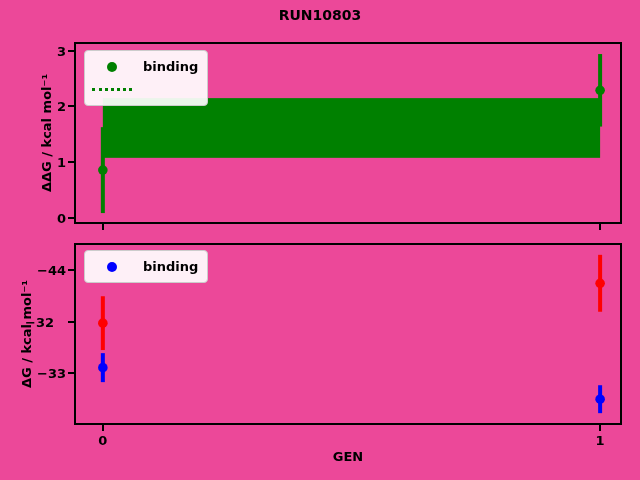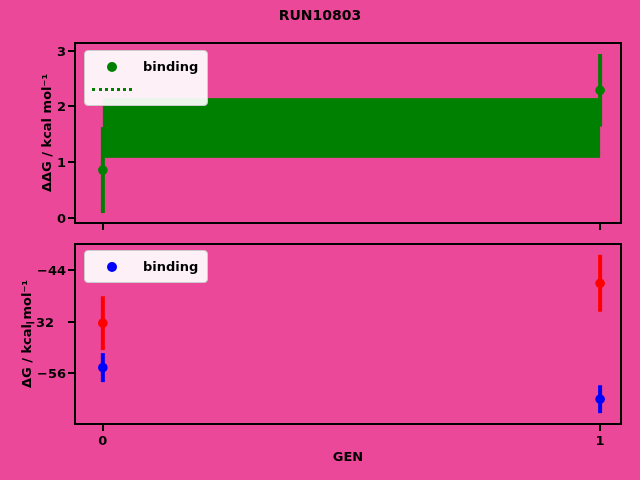--- a/index.html
+++ b/index.html
@@ -75,21 +75,21 @@
       <line x1="26.851919561243143" x2="26.851919561243143" y1="105.04069767441881" y2="51.226744186046595" stroke="#ff0000" stroke-width="4"></line>
       <circle cx="26.851919561243143" cy="78.13372093023261" r="4.8" fill="#ff0000"></circle>
       <line x1="524.109689213894" x2="524.109689213894" y1="66.75000000000011" y2="9.83139534883727" stroke="#ff0000" stroke-width="4"></line>
       <circle cx="524.109689213894" cy="38.290697674418695" r="4.8" fill="#ff0000"></circle>
     </svg>
     <div class="tick" style="left: 68px; top: 268.837px; width: 6px; height: 2px;"></div>
     <div class="tick-label ytick-label" style="right: 574px; top: 269.837px;">−44</div>
     <div class="tick" style="left: 68px; top: 320.581px; width: 6px; height: 2px;"></div>
     <div class="tick-label ytick-label" style="right: 586px; top: 321.581px; margin-left: 44px;">−32</div>
     <div class="tick" style="left: 68px; top: 372.326px; width: 6px; height: 2px;"></div>
-    <div class="tick-label ytick-label" style="right: 574px; top: 373.326px;">−56</div>
+    <div class="tick-label ytick-label" style="right: 574px; top: 373.326px;">−33</div>
     <div class="tick" style="left: 101.852px; top: 425px; width: 2px; height: 6px;"></div>
     <div class="tick-label xtick-label" style="left: 102.852px; top: 434px;">0</div>
     <div class="tick" style="left: 599.11px; top: 425px; width: 2px; height: 6px;"></div>
     <div class="tick-label xtick-label" style="left: 600.11px; top: 434px;">1</div>
     <div class="legend" style="left: 84px; top: 250px;">
       <div class="legend-row">
         <div class="legend-handle">
           <div class="dot-swatch" style="background: rgb(0, 0, 255);"></div>
         </div>
         <div class="legend-label">binding</div>

